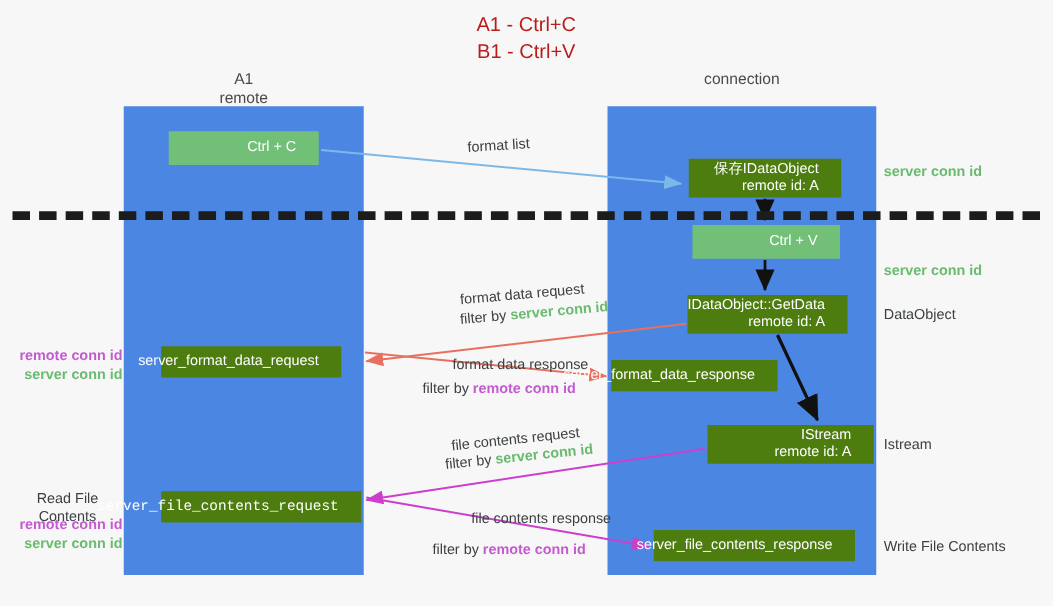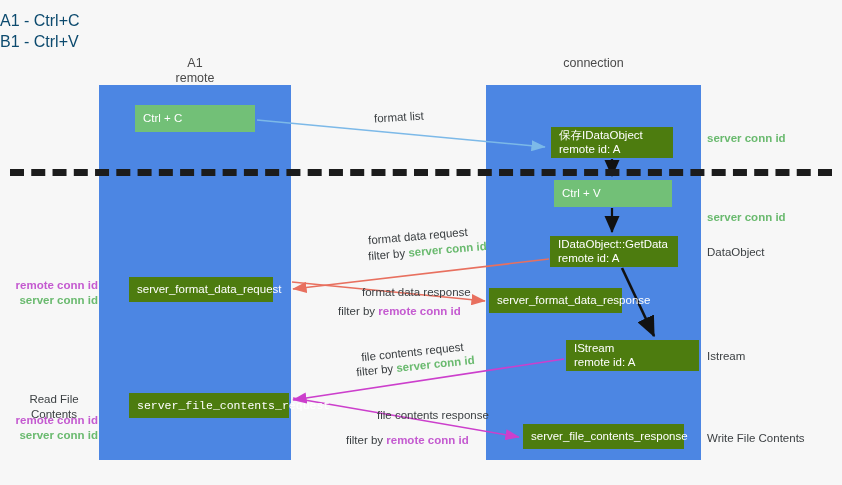--- a/index.html
+++ b/index.html
@@ -9,21 +9,21 @@
     font-family:"Liberation Sans","DejaVu Sans",sans-serif;
     color:#3c4043;
   }
   #stage{position:absolute;inset:0;}
   svg.layer{position:absolute;left:0;top:0;width:842px;height:485px;overflow:visible;}
   #arrows{z-index:3;pointer-events:none;}
 
   
   .title{
     position:absolute;left:0;right:0;top:10px;
-    font-size:16px;line-height:21px;color:#0c4a6e;
+    text-align:center;font-size:16px;line-height:21px;color:#b91c1c;
   }
 
   
   .lane{position:absolute;background:#4c86e3;z-index:1;}
   #lane-a1{left:99px;top:85px;width:192px;height:375px;}
   #lane-b1{left:486px;top:85px;width:215px;height:375px;}
 
   .lane-head{
     position:absolute;text-align:center;font-size:12.5px;line-height:15px;color:#4a4a4a;z-index:2;
   }
@@ -34,23 +34,23 @@
 
   
   #divider{
     position:absolute;left:10px;top:169px;width:822px;height:0;
     border-top:7px dashed #1c1c1c;z-index:4;
   }
 
   
   .node{
     position:absolute;z-index:5;display:flex;flex-direction:column;
-    align-items:flex-start;justify-content:center;
+    align-items:flex-end;justify-content:center;
     text-align:center;color:#ffffff;font-size:11.5px;line-height:13.5px;
-    box-sizing:border-box;padding:3px 8px;
+    box-sizing:border-box;padding:3px 18px;
   }
   .node .sub{display:block;}
   .green{background:#72c077;}
   .orange{background:#4d7c0f;}
 
   #n-ctrlc{left:135px;top:105px;width:120px;height:27px;}
   #n-save {left:551px;top:127px;width:122px;height:31px;}
   #n-ctrlv{left:554px;top:180px;width:118px;height:27px;}
   #n-getdata{left:550px;top:236px;width:128px;height:31px;}
   #n-istream{left:566px;top:340px;width:133px;height:31px;}

